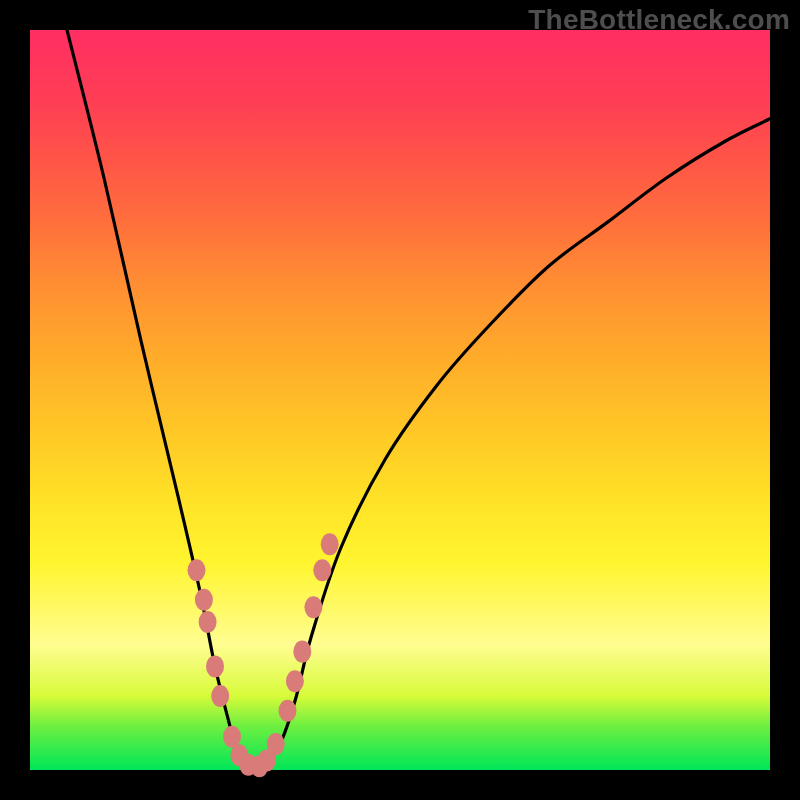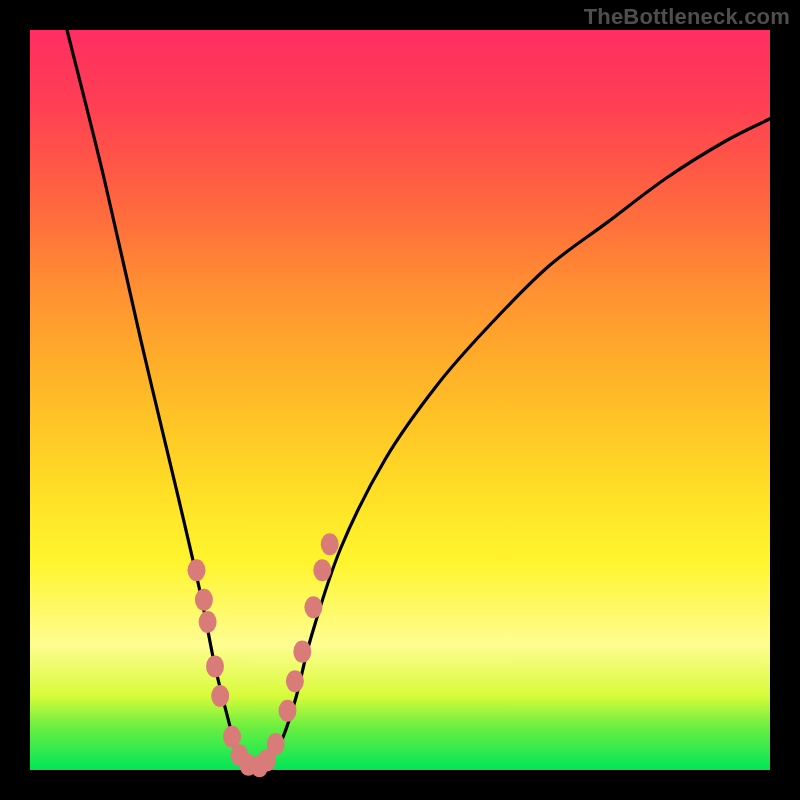--- a/index.html
+++ b/index.html
@@ -14,21 +14,21 @@
   .stage {
     position: relative;
     width: 800px;
     height: 800px;
     background: #000;
   }
   .watermark {
     position: absolute;
     top: 4px;
     right: 10px;
-    font-size: 22px;
+    font-size: 28px;
     font-weight: 600;
     color: #4e4e4e;
     letter-spacing: 0.2px;
     z-index: 50;
     user-select: none;
   }
   .plot-outer {
     position: absolute;
     left: 30px;
     top: 30px;

